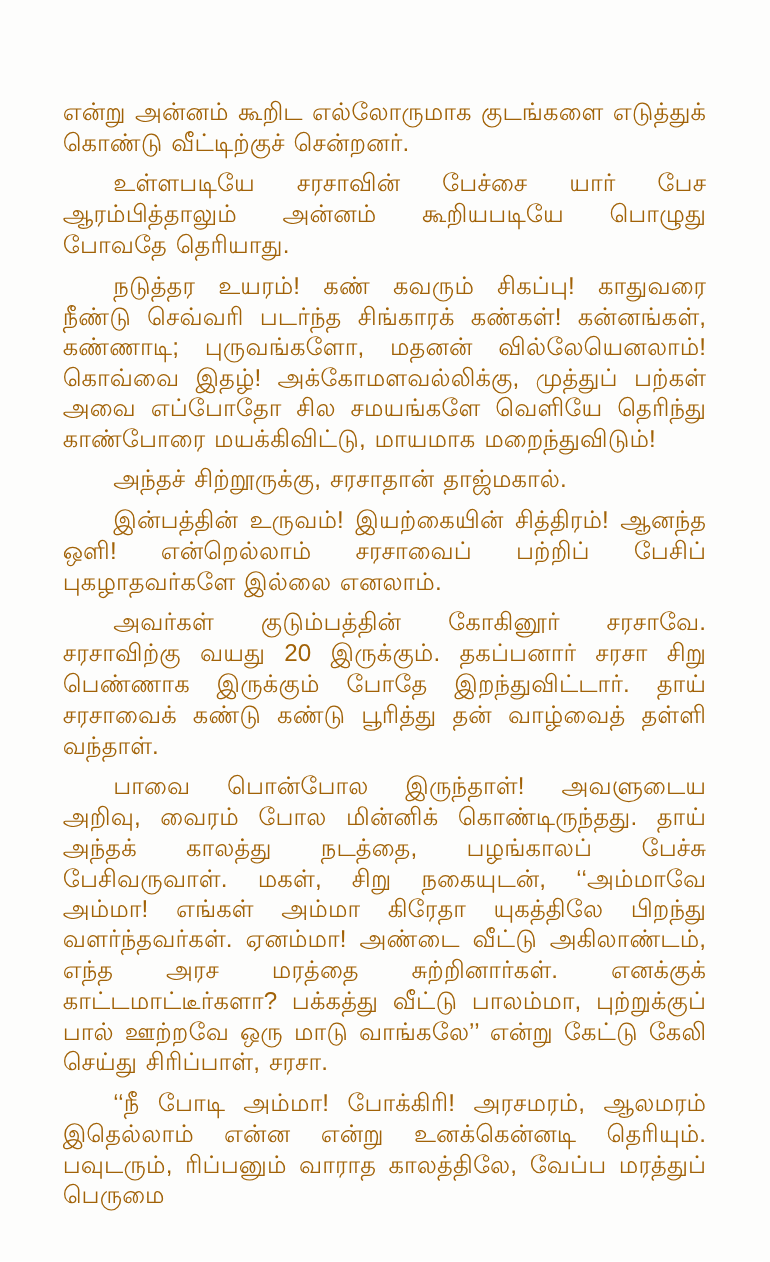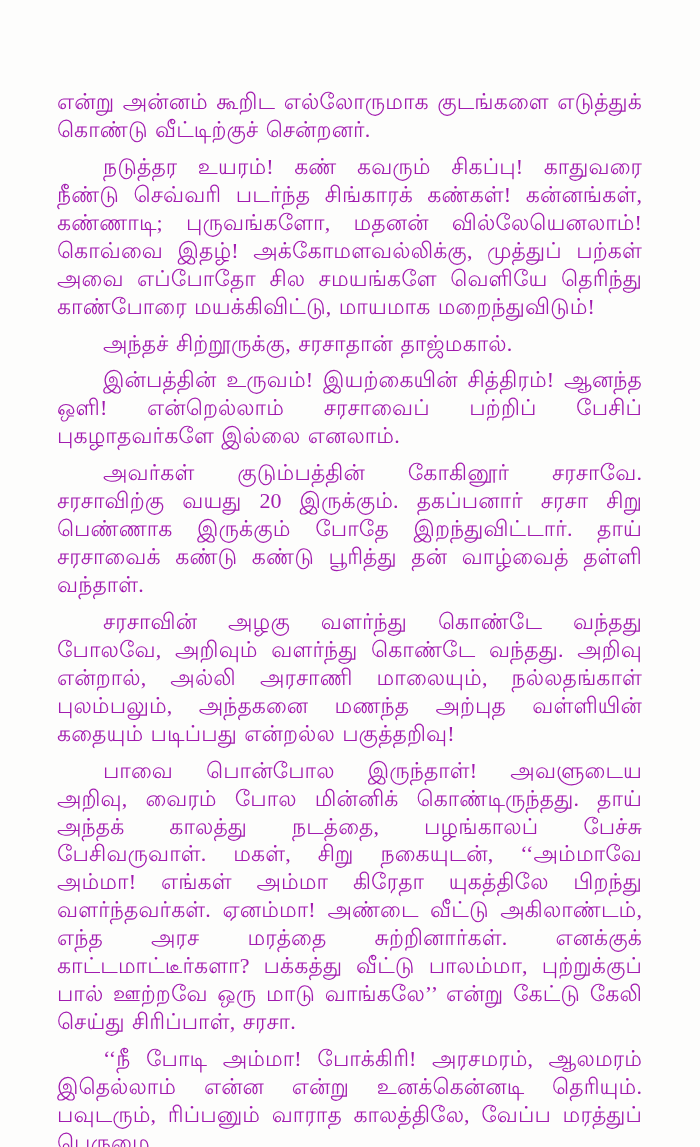--- a/index.html
+++ b/index.html
@@ -6,22 +6,22 @@
     margin: 0;
     padding: 0;
     background: #ffffff;
   }
   .scan-page {
     position: relative;
     width: 700px;
     height: 1147px;
     margin: 0 auto;
     background: #fdfdfc;
-    color: #a21caf;
-    font-family: Liberation Serif, serif;
+    color: #a16207;
+    font-family: Liberation Sans, sans-serif;
     box-sizing: border-box;
     padding: 88px 58px 0 57px;
     overflow: hidden;
   }
   .scan-page p {
     margin: 0 0 9px 0;
     font-size: 22px;
     line-height: 1.27;
     text-align: justify;
     text-justify: inter-word;
@@ -30,20 +30,20 @@
   }
   .scan-page p.indent {
     text-indent: 46px;
   }
 </style>
 </head>
 <body>
 
 <main class="scan-page">
   <p>என்று அன்னம் கூறிட எல்லோருமாக குடங்களை எடுத்துக் கொண்டு வீட்டிற்குச் சென்றனர்.</p>
+  <p class="indent">உள்ளபடியே சரசாவின் பேச்சை யார் பேச ஆரம்பித்தாலும் அன்னம் கூறியபடியே பொழுது போவதே தெரியாது.</p>
   <p class="indent">நடுத்தர உயரம்! கண் கவரும் சிகப்பு! காதுவரை நீண்டு செவ்வரி படர்ந்த சிங்காரக் கண்கள்! கன்னங்கள், கண்ணாடி; புருவங்களோ, மதனன் வில்லேயெனலாம்! கொவ்வை இதழ்! அக்கோமளவல்லிக்கு, முத்துப் பற்கள் அவை எப்போதோ சில சமயங்களே வெளியே தெரிந்து காண்போரை மயக்கிவிட்டு, மாயமாக மறைந்துவிடும்!</p>
   <p class="indent">அந்தச் சிற்றூருக்கு, சரசாதான் தாஜ்மகால்.</p>
   <p class="indent">இன்பத்தின் உருவம்! இயற்கையின் சித்திரம்! ஆனந்த ஒளி! என்றெல்லாம் சரசாவைப் பற்றிப் பேசிப் புகழாதவர்களே இல்லை எனலாம்.</p>
   <p class="indent">அவர்கள் குடும்பத்தின் கோகினூர் சரசாவே. சரசாவிற்கு வயது 20 இருக்கும். தகப்பனார் சரசா சிறு பெண்ணாக இருக்கும் போதே இறந்துவிட்டார். தாய் சரசாவைக் கண்டு கண்டு பூரித்து தன் வாழ்வைத் தள்ளி வந்தாள்.</p>
-  <p class="indent">சரசாவின் அழகு வளர்ந்து கொண்டே வந்தது போலவே, அறிவும் வளர்ந்து கொண்டே வந்தது. அறிவு என்றால், அல்லி அரசாணி மாலையும், நல்லதங்காள் புலம்பலும், அந்தகனை மணந்த அற்புத வள்ளியின் கதையும் படிப்பது என்றல்ல பகுத்தறிவு!</p>
   <p class="indent">பாவை பொன்போல இருந்தாள்! அவளுடைய அறிவு, வைரம் போல மின்னிக் கொண்டிருந்தது. தாய் அந்தக் காலத்து நடத்தை, பழங்காலப் பேச்சு பேசிவருவாள். மகள், சிறு நகையுடன், ‘‘அம்மாவே அம்மா! எங்கள் அம்மா கிரேதா யுகத்திலே பிறந்து வளர்ந்தவர்கள். ஏனம்மா! அண்டை வீட்டு அகிலாண்டம், எந்த அரச மரத்தை சுற்றினார்கள். எனக்குக் காட்டமாட்டீர்களா? பக்கத்து வீட்டு பாலம்மா, புற்றுக்குப் பால் ஊற்றவே ஒரு மாடு வாங்கலே’’ என்று கேட்டு கேலி செய்து சிரிப்பாள், சரசா.</p>
   <p class="indent">‘‘நீ போடி அம்மா! போக்கிரி! அரசமரம், ஆலமரம் இதெல்லாம் என்ன என்று உனக்கென்னடி தெரியும். பவுடரும், ரிப்பனும் வாராத காலத்திலே, வேப்ப மரத்துப் பெருமை</p>
 </main>
 
 </body></html>

